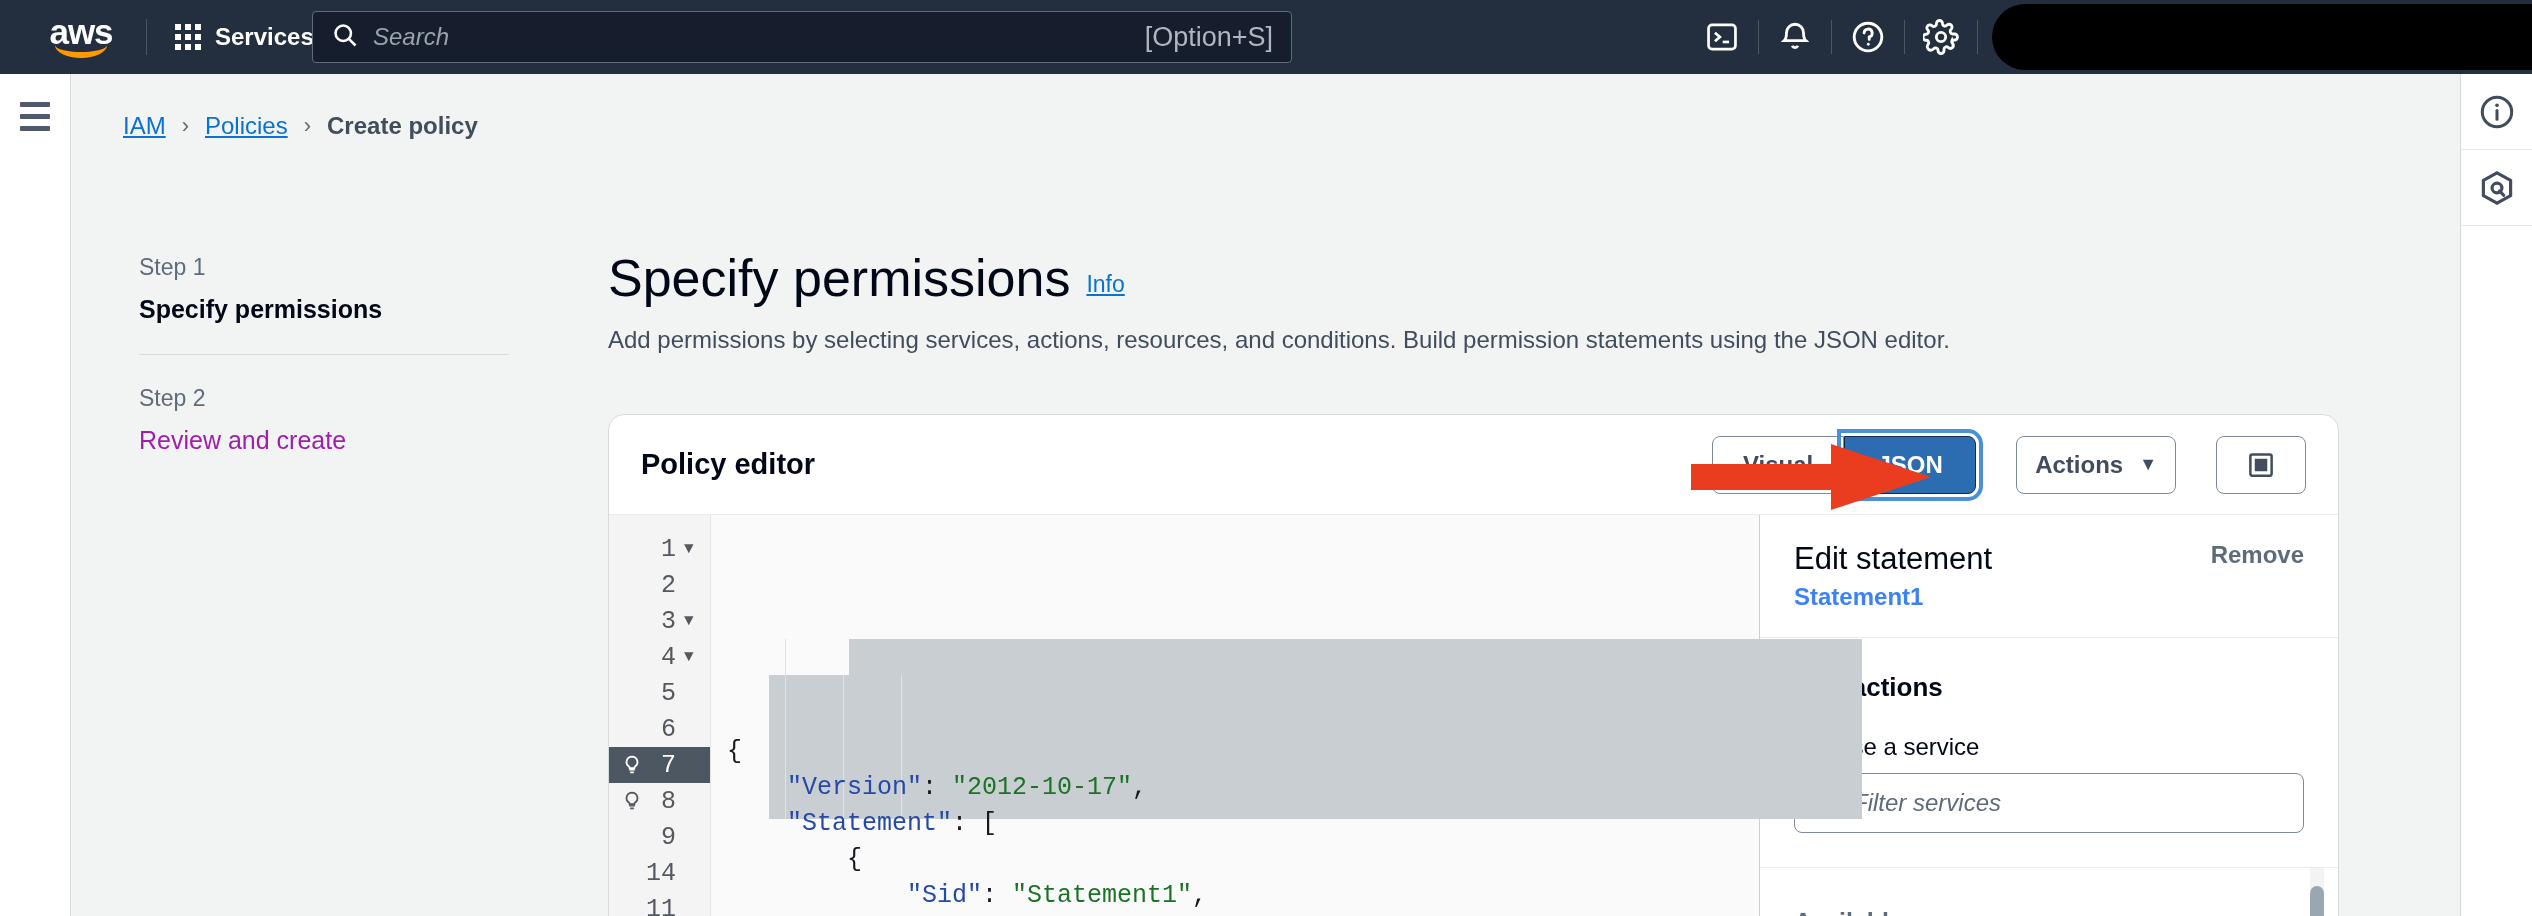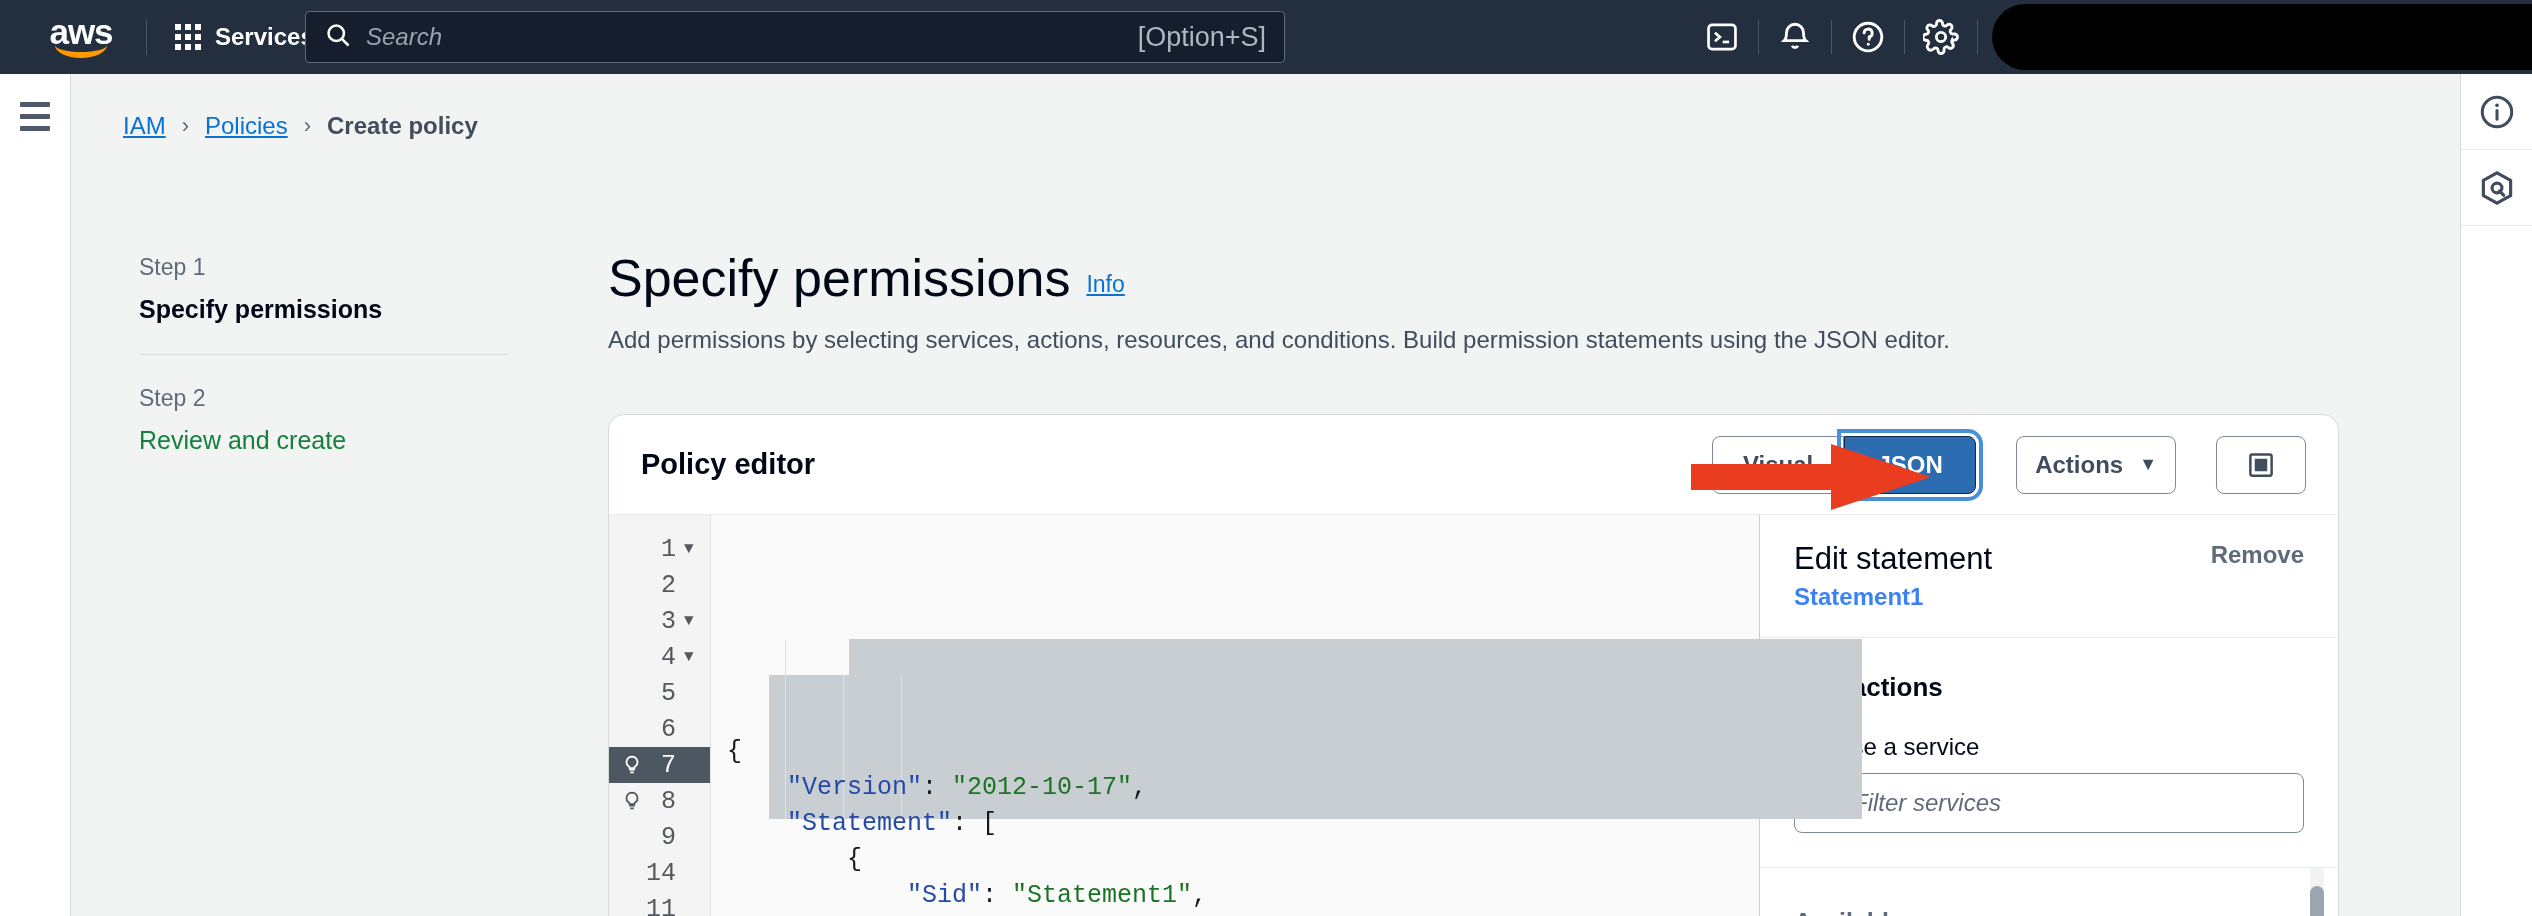--- a/index.html
+++ b/index.html
@@ -39,21 +39,21 @@
     padding: 10px 18px; cursor: pointer; border-radius: 3px;
   }
   .grid-icon {
     display: grid; grid-template-columns: repeat(3, 6px);
     grid-template-rows: repeat(3, 6px); gap: 4px;
   }
   .grid-icon i { background: #ffffff; width: 6px; height: 6px; display: block; }
   .services-label { color: #ffffff; font-size: 24px; font-weight: 600; }
 
   .searchwrap {
-    position: absolute; left: 305px; top: 11px;
+    position: absolute; left: 312px; top: 11px;
     width: 980px; height: 52px;
     background: #161e2d; border: 1px solid #5f6b7a; border-radius: 4px;
     display: flex; align-items: center; padding: 0 18px; cursor: text;
   }
   .search-icon-svg { flex: 0 0 auto; margin-right: 14px; }
   .search-ph { color: #9aa3ad; font-size: 24px; font-style: italic; flex: 1; }
   .search-kbd { color: #aeb6bf; font-size: 27px; }
 
   .nav-right {
     position: absolute; right: 0; top: 0; height: 74px;
@@ -107,21 +107,21 @@
   .crumb-cur { color: #414d5c; font-weight: 700; }
   .chev { color: #5f6b7a; font-size: 22px; }
 
   
   .steps {
     position: absolute; left: 68px; top: 180px; width: 420px;
   }
   .step-block { padding-bottom: 30px; }
   .step-num { font-size: 23px; color: #5f6b7a; margin-bottom: 14px; }
   .step-name-active { font-size: 25px; color: #000716; font-weight: 700; }
-  .step-name { font-size: 25px; color: #15803d; }
+  .step-name { font-size: 25px; color: #a21caf; }
   .step-rule { height: 1px; background: #d9dbdd; width: 370px; margin-bottom: 30px; }
 
   
   .pagehead { position: absolute; left: 537px; top: 178px; }
   .ph-row { display: flex; align-items: flex-end; gap: 16px; }
   .ph-title { font-size: 52px; font-weight: 400; color: #000716; line-height: 1; }
   .ph-info { font-size: 23px; color: #0972d3; text-decoration: underline; cursor: pointer; padding-bottom: 6px; }
   .ph-sub { margin-top: 22px; font-size: 24px; color: #414d5c; }
 
   

